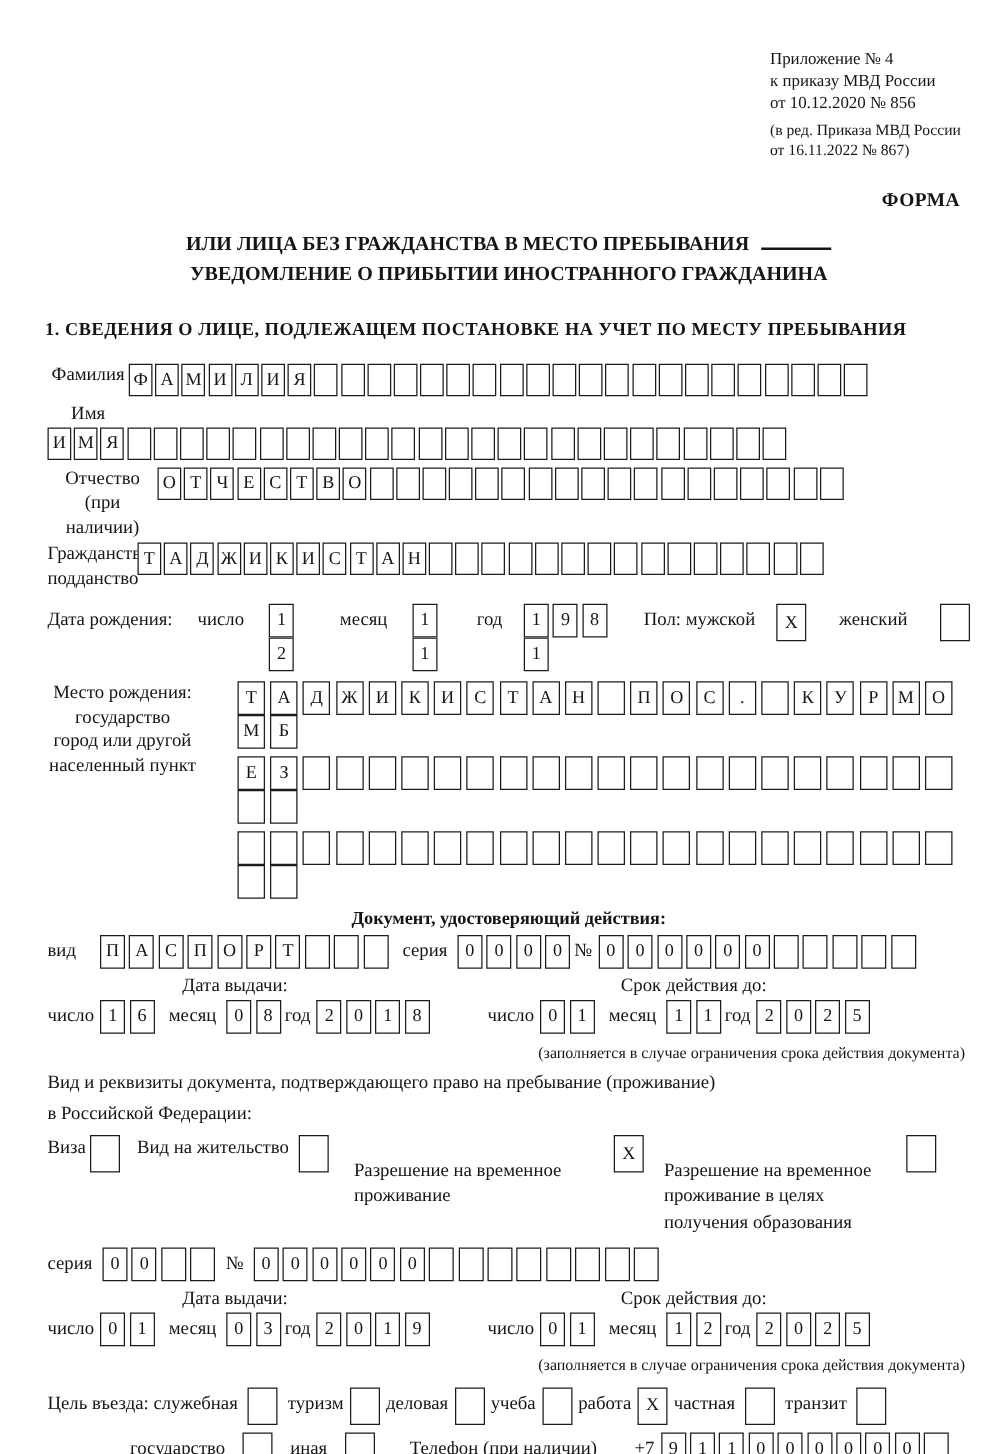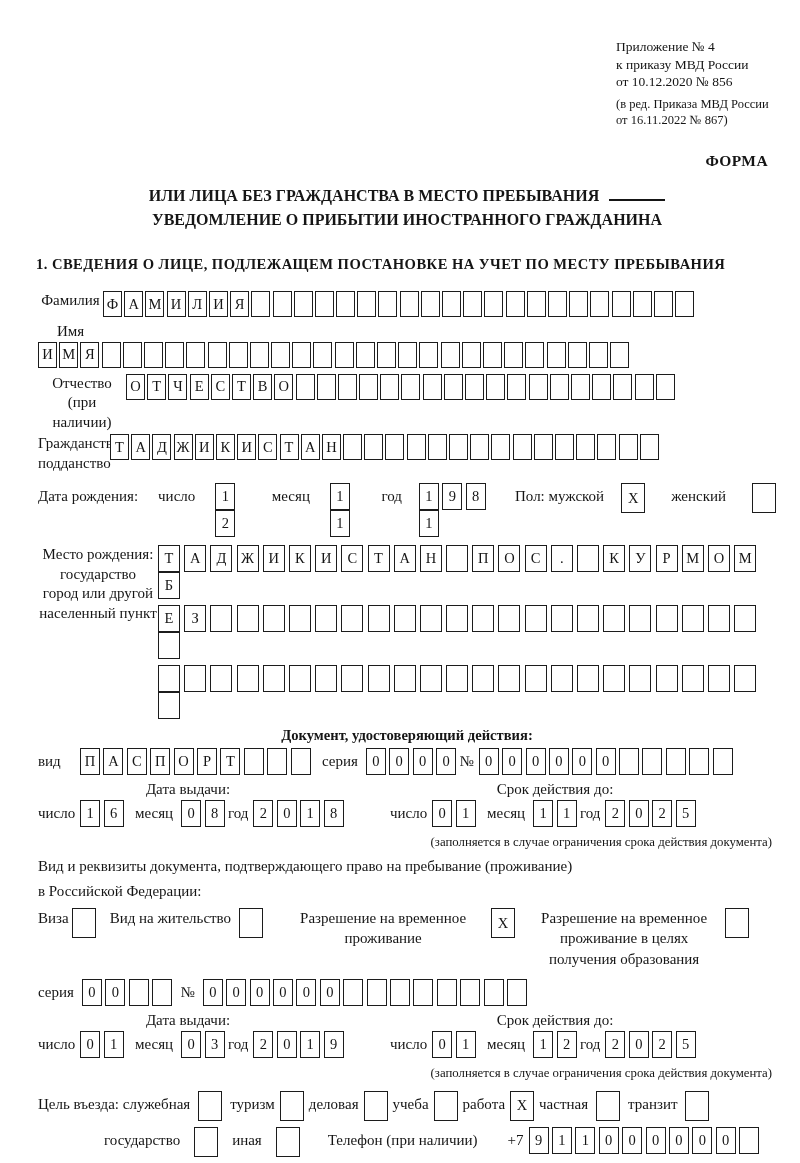--- a/index.html
+++ b/index.html
@@ -33,21 +33,21 @@
   .dline{display:flex;align-items:flex-start;}
   .dcol.left{width:352px;flex:none;}
   .dcol.left .dhead{width:300px;}
   .dcol.right .dhead{width:330px;}
   .note{font-size:12.8px;text-align:right;margin-right:4px;margin-top:8px;}
 
   
   .opts{display:flex;margin-top:8px;}
   .opt{display:flex;align-items:flex-start;}
   .opt .olbl{font-size:15px;line-height:1.35;}
-  .opt .olbl.center{text-align:center;}
+  .opt .olbl.center{margin-top:19px;}
   .opt .chk{margin-left:8px;margin-top:0;}
 </style>
 </head>
 <body>
 
 <div class="sheet">
 
   <div class="appendix">
     <div>Приложение № 4</div>
     <div>к приказу МВД России</div>
@@ -227,21 +227,21 @@
     <span class="t gap5">Пол: мужской</span>
     <span class="boxes chk gap5">
         <span class="cbox">X</span>
       </span>
     <span class="t gap14">женский</span>
     <span class="boxes chk gap14">
         <span class="cbox"></span>
       </span>
   </div>
 
-  <div class="row" style="margin-top:8px;">
+  <div class="row" style="margin-top:8px;gap:32px;">
     <div class="lbl" style="width:120px;">
       <div>Место рождения:</div>
       <div>государство</div>
       <div>город или другой</div>
       <div>населенный пункт</div>
     </div>
     <div class="boxcol wide">
       <div class="boxes">
           <span class="cbox">Т</span>
           <span class="cbox">А</span>

